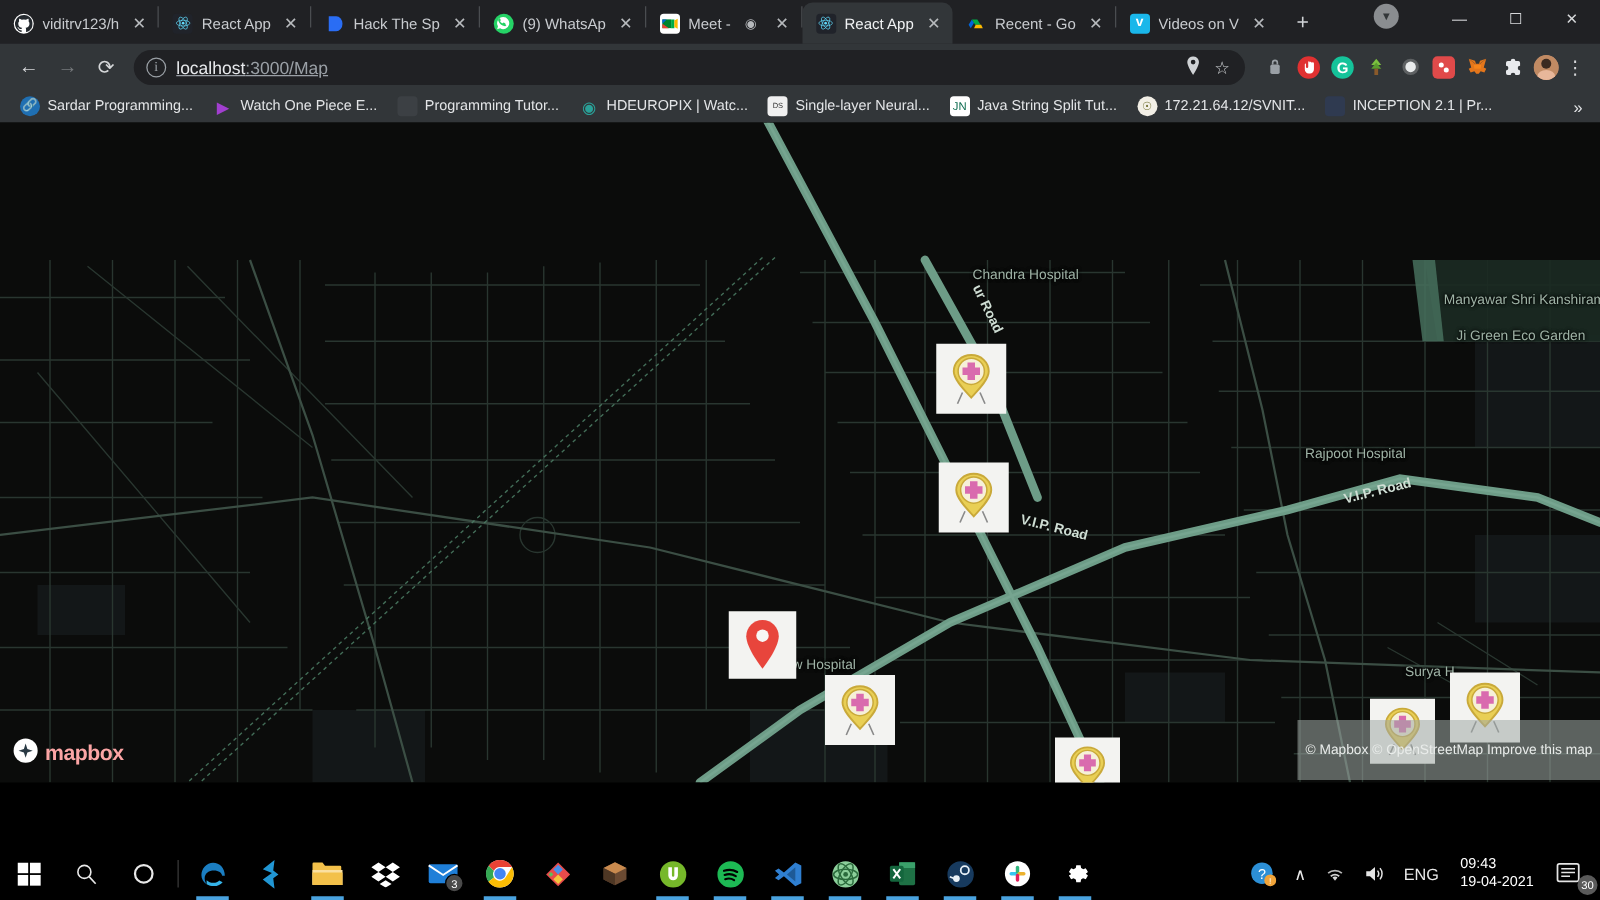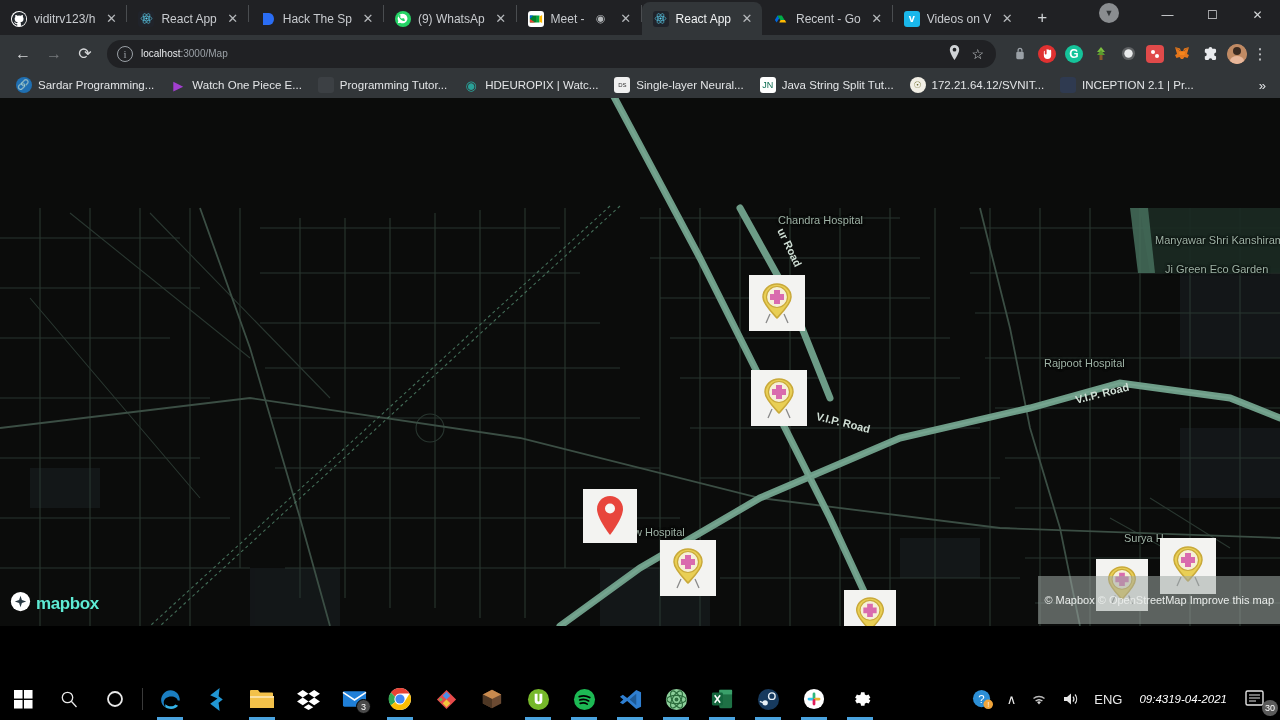--- a/index.html
+++ b/index.html
@@ -82,21 +82,21 @@
     display: flex; align-items: center; padding: 0 12px 0 10px;
     gap: 8px; position: relative;
   }
   .omni-info {
     width: 16px; height: 16px; border-radius: 50%;
     border: 1.3px solid #9aa0a6; color: #9aa0a6;
     font-size: 11px; display: flex; align-items: center;
     justify-content: center; flex: 0 0 16px;
     font-family: "Liberation Serif", serif;
   }
-  .omni-url { font-size: 10px; color: #9aa0a6; white-space: nowrap; }
+  .omni-url { font-size: 14px; color: #9aa0a6; white-space: nowrap; text-decoration: underline; }
   .omni-url b { color: #e8eaed; font-weight: normal; }
   .omni-right { margin-left: auto; display: flex; gap: 10px; align-items: center; }
   .omni-icon { color: #cfd2d5; font-size: 14px; }
   .ext-icons { display: flex; align-items: center; gap: 9px; padding-left: 6px; }
   .ext {
     width: 18px; height: 18px; border-radius: 4px;
     display: flex; align-items: center; justify-content: center;
     font-size: 11px; overflow: hidden; line-height: 1;
   }
   .menu-dots {
@@ -143,21 +143,21 @@
   }
   .marker.big { width: 56px; height: 56px; }
   .marker.user { width: 54px; height: 54px; }
   .marker svg { display: block; }
 
   .mapbox-logo {
     position: absolute; left: 10px; bottom: 10px;
     display: flex; align-items: center; gap: 5px;
   }
   .mapbox-logo .mb-word {
-    color: #5eead4; font-size: 17px; font-weight: bold; letter-spacing: -0.4px;
+    color: #fca5a5; font-size: 17px; font-weight: bold; letter-spacing: -0.4px;
   }
   .attribution {
     position: absolute; right: 0; bottom: 2px;
     background: rgba(160,170,165,0.55);
     color: #e9ecea; font-size: 11px;
     padding: 18px 6px; white-space: nowrap;
   }
 
   
   #taskbar {
@@ -178,23 +178,23 @@
   .tb-tray {
     margin-left: auto; display: flex; align-items: center;
     height: 42px; gap: 0;
   }
   .tray-item {
     height: 42px; display: flex; align-items: center;
     justify-content: center; padding: 0 7px;
     color: #eaeaea; font-size: 13px;
   }
   .tb-clock {
-    display: flex; flex-direction: row; align-items: center;
+    display: flex; flex-direction: column; 
     justify-content: center; color: #fff; font-size: 11.5px;
-    line-height: 15px; padding: 0 10px; height: 42px; font-style: italic;
+    line-height: 15px; padding: 0 10px; height: 42px;
   }
   .tray-badge {
     position: absolute; right: 2px; bottom: 4px;
     background: #5a5a5a; color: #fff; border-radius: 50%;
     font-size: 9px; width: 16px; height: 16px;
     display: flex; align-items: center; justify-content: center;
   }
   .mail-badge {
     position: absolute; right: 6px; bottom: 6px;
     background: #4a4a4a; color: #fff; border-radius: 50%;

